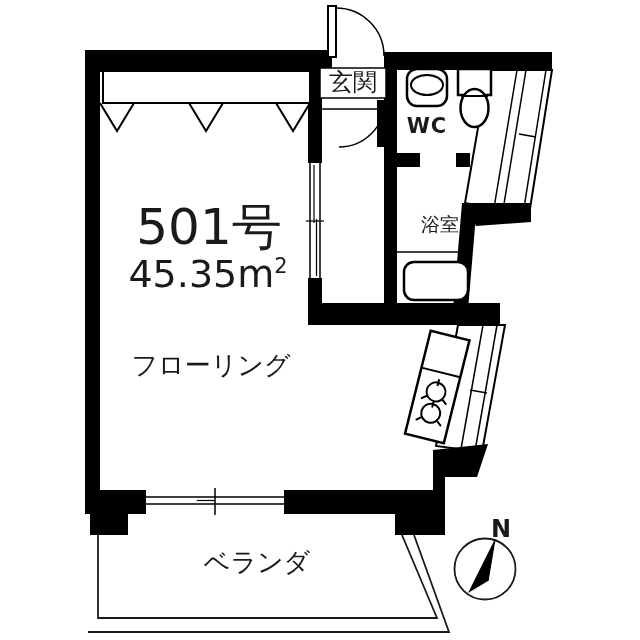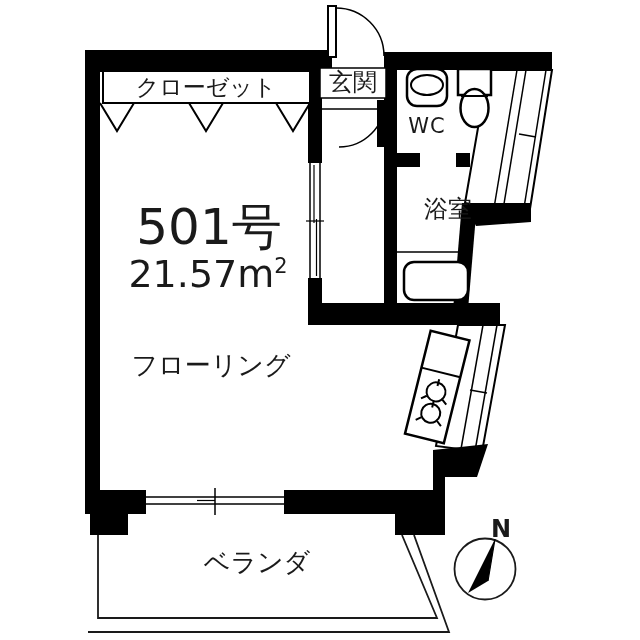--- a/index.html
+++ b/index.html
@@ -3,22 +3,22 @@
 <meta charset="utf-8">
 <style>
   html,body{margin:0;padding:0;background:#ffffff;}
   .stage{position:relative;width:640px;height:640px;background:#ffffff;overflow:hidden;
          font-family:"DejaVu Sans","Liberation Sans",sans-serif;}
   .plan-svg{position:absolute;left:0;top:0;}
   .label{position:absolute;transform:translate(-50%,-50%);color:#1a1a1a;
          white-space:nowrap;line-height:1;text-align:center;}
   .lbl-closet{left:206px;top:87px;font-size:23px;}
   .lbl-entrance{left:353px;top:82px;font-size:24px;}
-  .lbl-wc{left:427px;top:126px;font-size:21px;letter-spacing:1px;}
-  .lbl-bath{left:440px;top:209px;font-size:24px;margin-left:8px;}
+  .lbl-wc{left:427px;top:126px;font-size:21px;letter-spacing:1px;font-weight:bold;}
+  .lbl-bath{left:440px;top:224px;font-size:19px;}
   .lbl-unit{left:209px;top:227px;font-size:50px;}
   .lbl-m2{left:208px;top:274px;font-size:38px;}
   .lbl-m2 sup{font-size:55%;vertical-align:super;}
   .lbl-tsubo{left:208px;top:310px;font-size:35px;}
   .lbl-floor{left:211px;top:365px;font-size:26px;}
   .lbl-veranda{left:257px;top:562px;font-size:26px;}
   .lbl-north{left:501px;top:529px;font-size:24px;font-weight:600;}
 </style>
 </head>
 <body>
@@ -134,22 +134,21 @@
       <line x1="197" y1="500.5" x2="215" y2="500.5" stroke-width="1.2"></line>
     </g>
 
     <g>
       <circle cx="485" cy="569" r="30.5" fill="none" stroke="#1a1a1a" stroke-width="1.8"></circle>
       <polygon points="495,539 468,593 488,581" fill="#000000"></polygon>
       <line x1="495" y1="539" x2="488" y2="581" stroke="#000000" stroke-width="1.2"></line>
     </g>
   </svg>
 
-  <div class="label lbl-closet">クローゼット</div>
   <div class="label lbl-entrance">玄関</div>
   <div class="label lbl-wc">WC</div>
   <div class="label lbl-bath">浴室</div>
   <div class="label lbl-unit">501号</div>
-  <div class="label lbl-m2"><span>21.57m</span><sup>2</sup></div>
+  <div class="label lbl-m2"><span>45.35m</span><sup>2</sup></div>
   <div class="label lbl-veranda">ベランダ</div>
   <div class="label lbl-floor">フローリング</div>
   <div class="label lbl-north">N</div>
 </div>
 
 </body></html>

